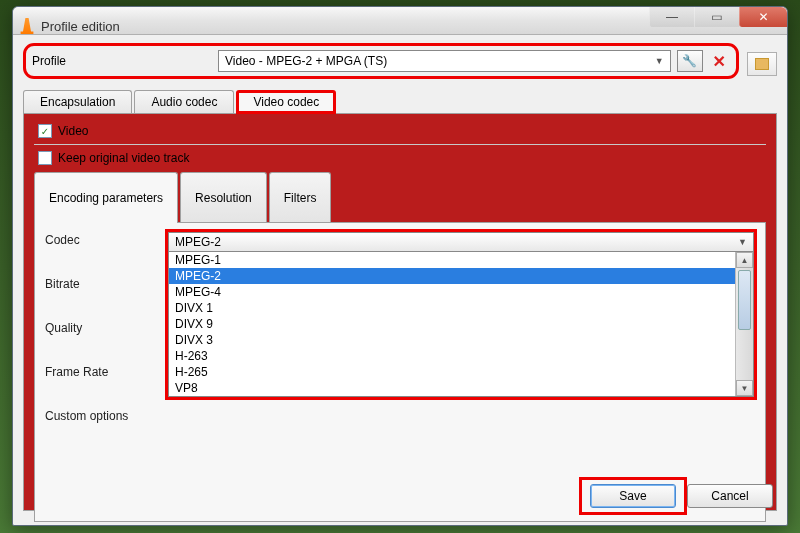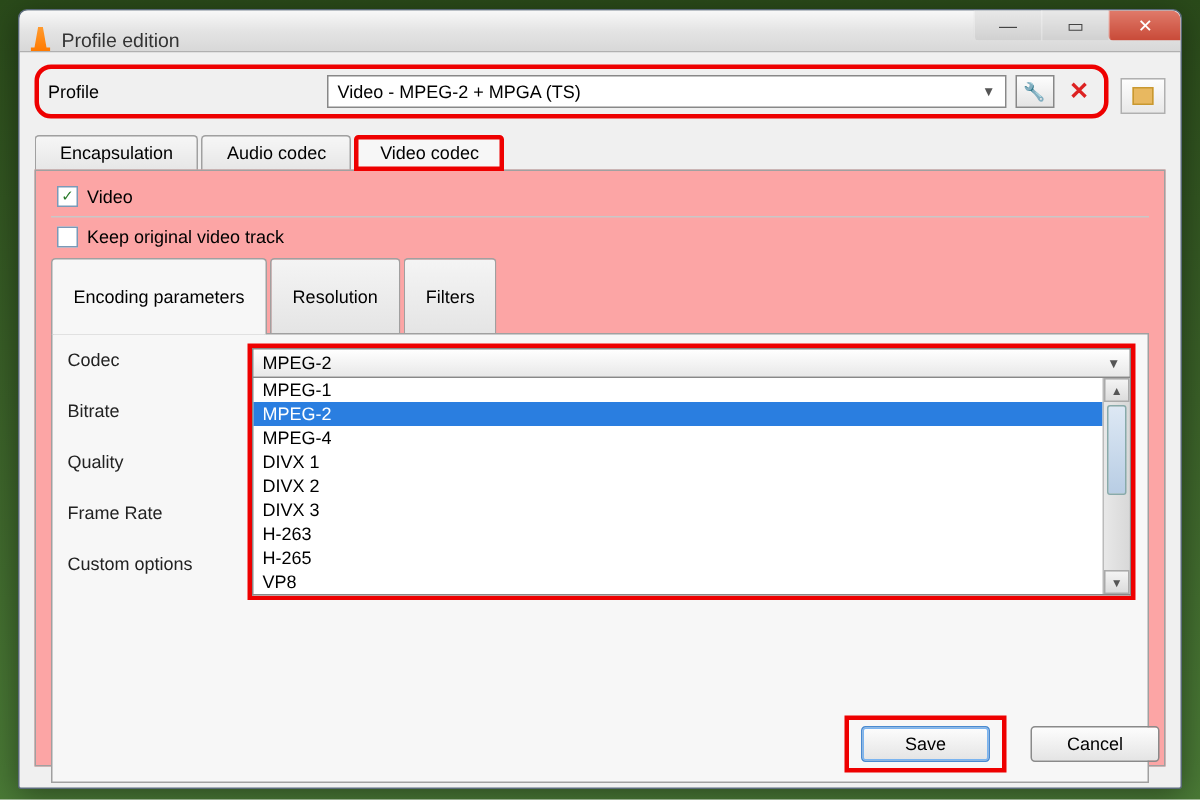--- a/index.html
+++ b/index.html
@@ -56,21 +56,21 @@
 
 .tabs { display: flex; margin-top: 4px; position: relative; }
 .tab {
   padding: 4px 16px; border: 1px solid #a0a0a0; background: linear-gradient(#f6f6f6,#e6e6e6);
   border-bottom: none; border-radius: 3px 3px 0 0; margin-right: 2px; position: relative; top: 1px;
 }
 .tab.active { background: #f7f7f7; z-index: 2; }
 .tab.hl { border: 3px solid #e00; padding: 2px 14px; }
 
 .panel {
-  border: 1px solid #a0a0a0; background: #fca5a5; padding: 8px 10px; height: 398px; position: relative;
+  border: 1px solid #a0a0a0; background: #b91c1c; padding: 8px 10px; height: 398px; position: relative;
 }
 
 .chk-row { display: flex; align-items: center; gap: 6px; margin: 2px 0 6px 4px; }
 .chk {
   width: 14px; height: 14px; border: 1px solid #7a9ab8; background: #fff;
   display: inline-flex; align-items: center; justify-content: center; font-size: 10px; color: #2a7a2a;
 }
 .chk.checked::after { content: "✓"; }
 .fieldset-line { height: 1px; background: #c8c8c8; margin: 0 0 6px 0; }
 
@@ -78,21 +78,21 @@
 .subtab {
   padding: 18px 14px; border: 1px solid #a0a0a0; background: linear-gradient(#f4f4f4,#e4e4e4);
   border-bottom: none; border-radius: 3px 3px 0 0; margin-right: 2px; position: relative; top: 1px;
 }
 .subtab.active { background: #f7f7f7; z-index: 2; }
 
 .subpanel {
   border: 1px solid #a0a0a0; background: #f7f7f7; position: relative; height: 300px;
 }
 
-.form-labels { position: absolute; left: 10px; top: 10px; display: flex; flex-direction: column; gap: 20px; }
+.form-labels { position: absolute; left: 10px; top: 10px; display: flex; flex-direction: column; gap: 30px; }
 .form-labels span { color: #222; }
 
 .codec-box {
   position: absolute; left: 130px; top: 6px; right: 8px;
   border: 3px solid #e00; background: #fff;
 }
 .codec-selected {
   height: 20px; background: linear-gradient(#fff,#e8e8e8); border: 1px solid #888;
   display: flex; align-items: center; justify-content: space-between; padding: 0 6px;
 }
@@ -107,21 +107,21 @@
 
 .scrollbar {
   width: 18px; background: linear-gradient(90deg,#e8e8e8,#d8d8d8); border-left: 1px solid #bbb;
   display: flex; flex-direction: column; justify-content: space-between;
 }
 .sb-btn { height: 16px; background: linear-gradient(#f4f4f4,#dcdcdc); border: 1px solid #aaa; display:flex; align-items:center; justify-content:center; font-size:8px; color:#555; }
 .sb-thumb { flex: 0 0 60px; margin: 2px; background: linear-gradient(#dde8f4,#b8cde4); border: 1px solid #8aa; border-radius: 2px; }
 .sb-track { flex: 1; }
 
 .footer {
-  position: absolute; right: 14px; bottom: 10px; display: flex; gap: 16px; align-items: center;
+  position: absolute; right: 14px; bottom: 10px; display: flex; gap: 0; align-items: center;
 }
 .btn {
   min-width: 86px; height: 24px; border: 1px solid #8a8a8a; border-radius: 3px;
   background: linear-gradient(#fdfdfd,#e4e4e4); display: flex; align-items: center; justify-content: center;
   cursor: pointer;
 }
 .btn.primary { border: 1px solid #4a8ad0; box-shadow: 0 0 0 1px #7ab4f0 inset; }
 .save-wrap { border: 3px solid #e00; padding: 4px 8px; }
 </style>
 </head>
@@ -195,21 +195,21 @@
           <div class="codec-selected">
             <span>MPEG-2</span>
             <span class="arrow">▼</span>
           </div>
           <div class="codec-list">
             <div class="codec-items" id="codec-items">
                 <div class="codec-item">MPEG-1</div>
                 <div class="codec-item sel">MPEG-2</div>
                 <div class="codec-item">MPEG-4</div>
                 <div class="codec-item">DIVX 1</div>
-                <div class="codec-item">DIVX 2</div>
+                <div class="codec-item">DIVX 9</div>
                 <div class="codec-item">DIVX 3</div>
                 <div class="codec-item">H-263</div>
                 <div class="codec-item">H-265</div>
                 <div class="codec-item">VP8</div>
               </div>
             <div class="scrollbar">
               <div class="sb-btn">▲</div>
               <div class="sb-thumb"></div>
               <div class="sb-track"></div>
               <div class="sb-btn">▼</div>

